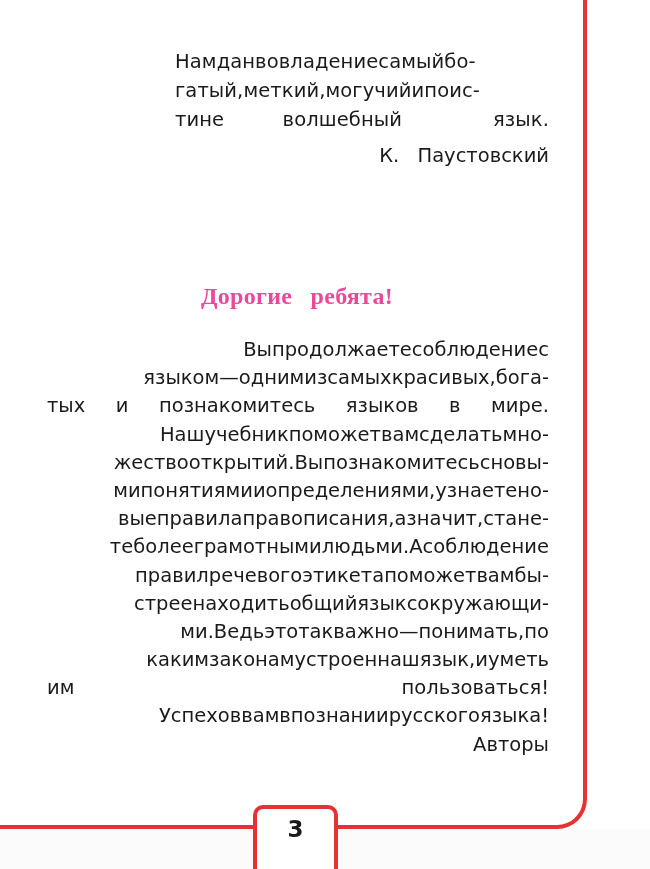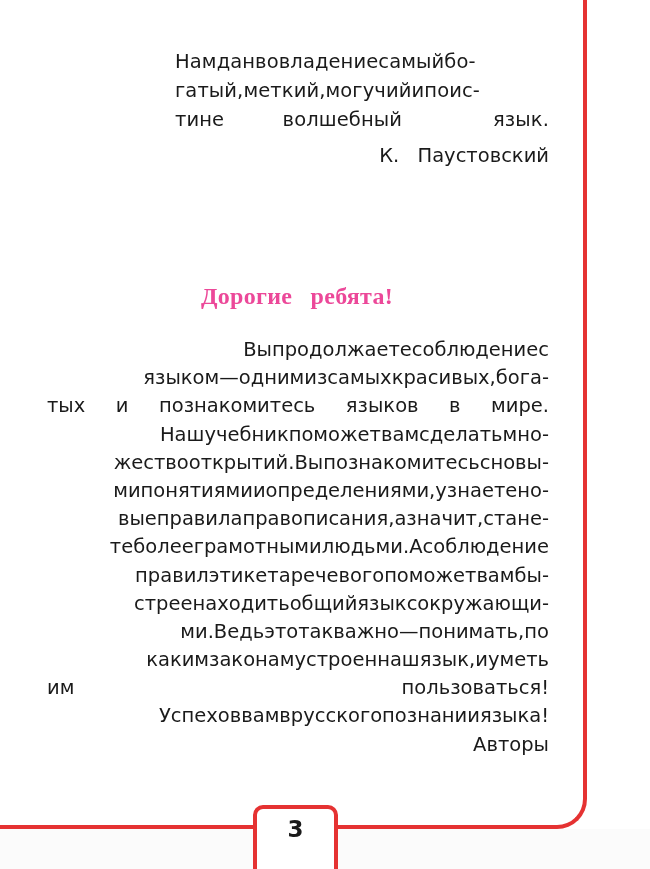--- a/index.html
+++ b/index.html
@@ -229,22 +229,22 @@
     <div class="line">
       <span>те</span>
       <span>более</span>
       <span>грамотными</span>
       <span>людьми.</span>
       <span>А</span>
       <span>соблюдение</span>
     </div>
     <div class="line">
       <span>правил</span>
+      <span>речевого</span>
       <span>этикета</span>
-      <span>речевого</span>
       <span>поможет</span>
       <span>вам</span>
       <span>бы-</span>
     </div>
     <div class="line">
       <span>стрее</span>
       <span>находить</span>
       <span>общий</span>
       <span>язык</span>
       <span>с</span>
@@ -270,20 +270,20 @@
       <span>уметь</span>
     </div>
     <div class="line last" style="gap: 16px;">
       <span>им</span>
       <span>пользоваться!</span>
     </div>
     <div class="line indent">
       <span>Успехов</span>
       <span>вам</span>
       <span>в</span>
+      <span>познании</span>
       <span>русского</span>
-      <span>познании</span>
       <span>языка!</span>
     </div>
     <div class="line right">
       <span>Авторы</span>
     </div>
   </div>
 
 </body></html>

